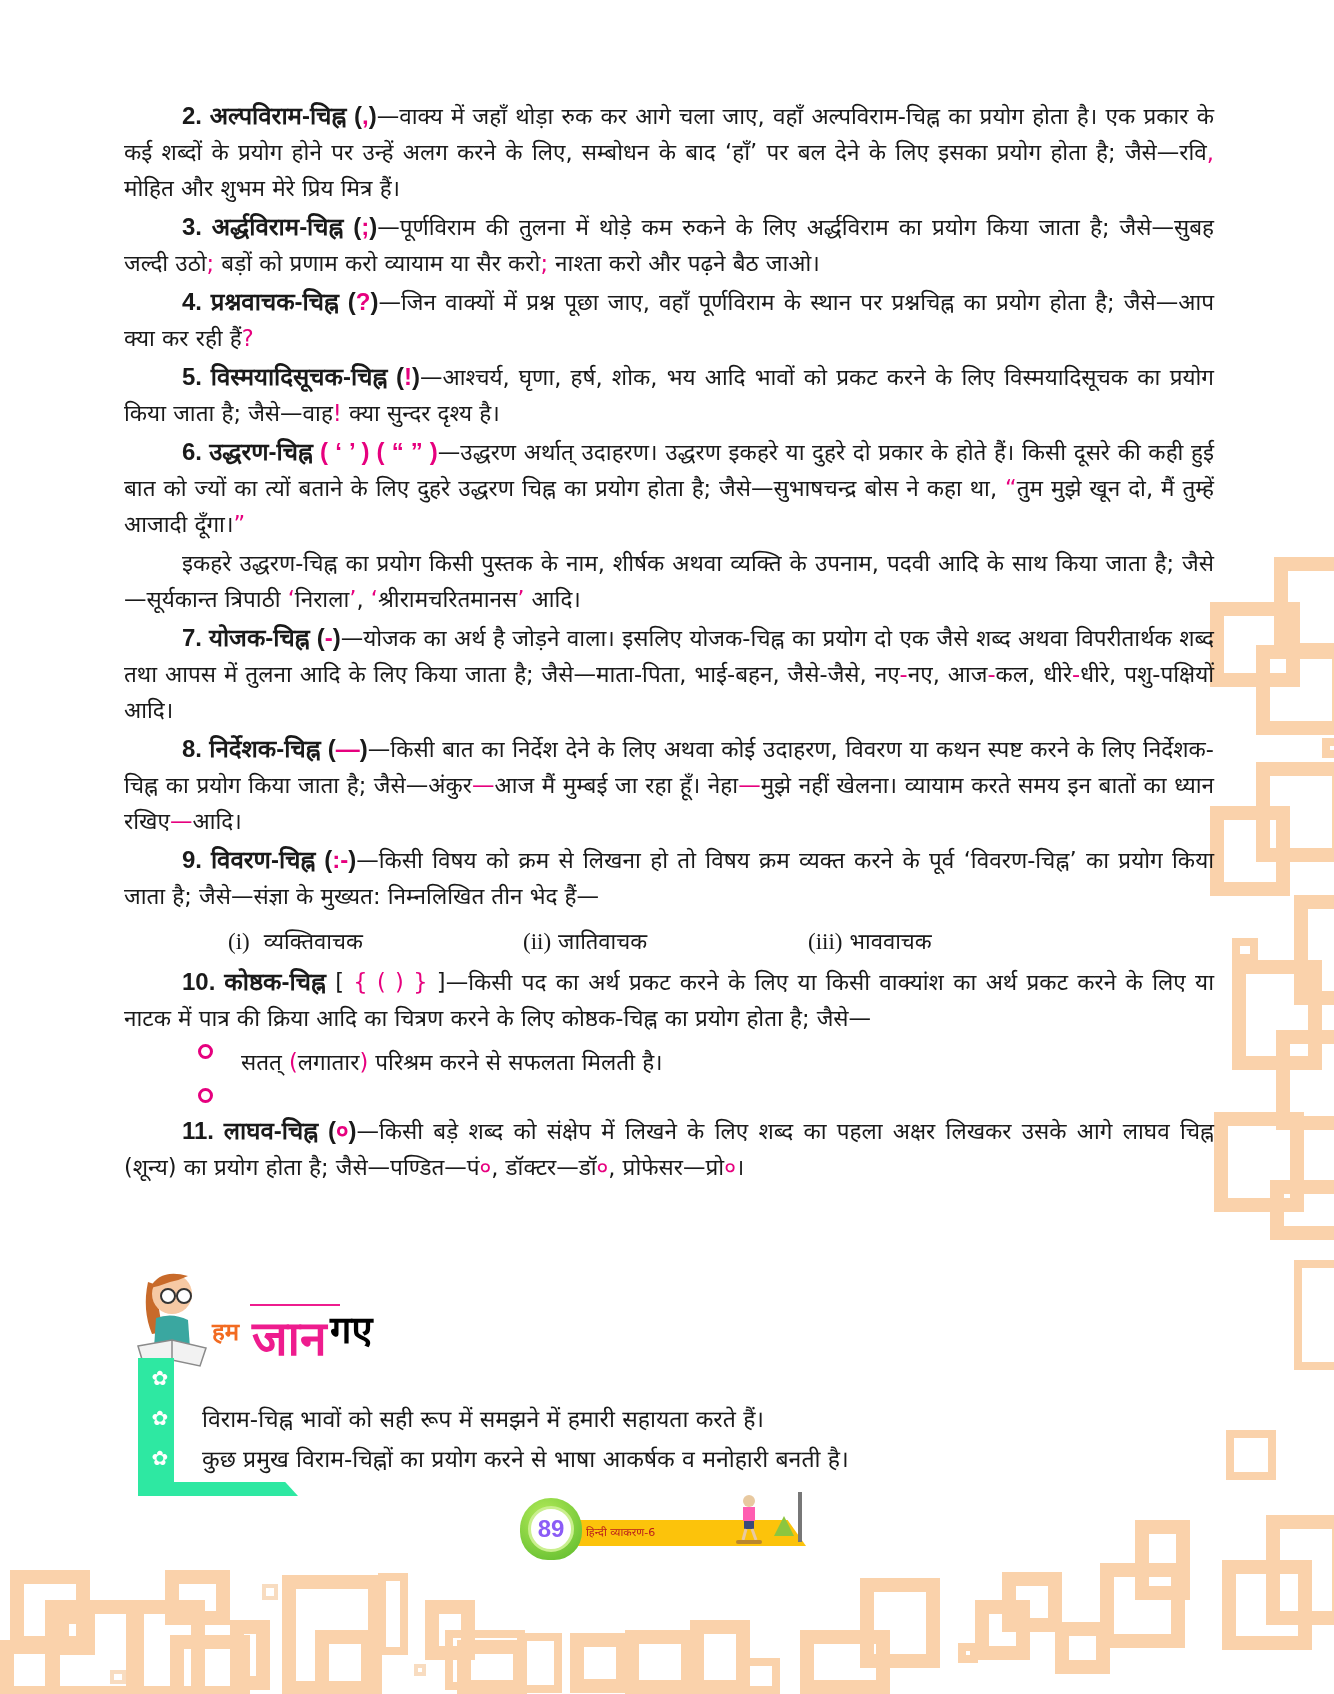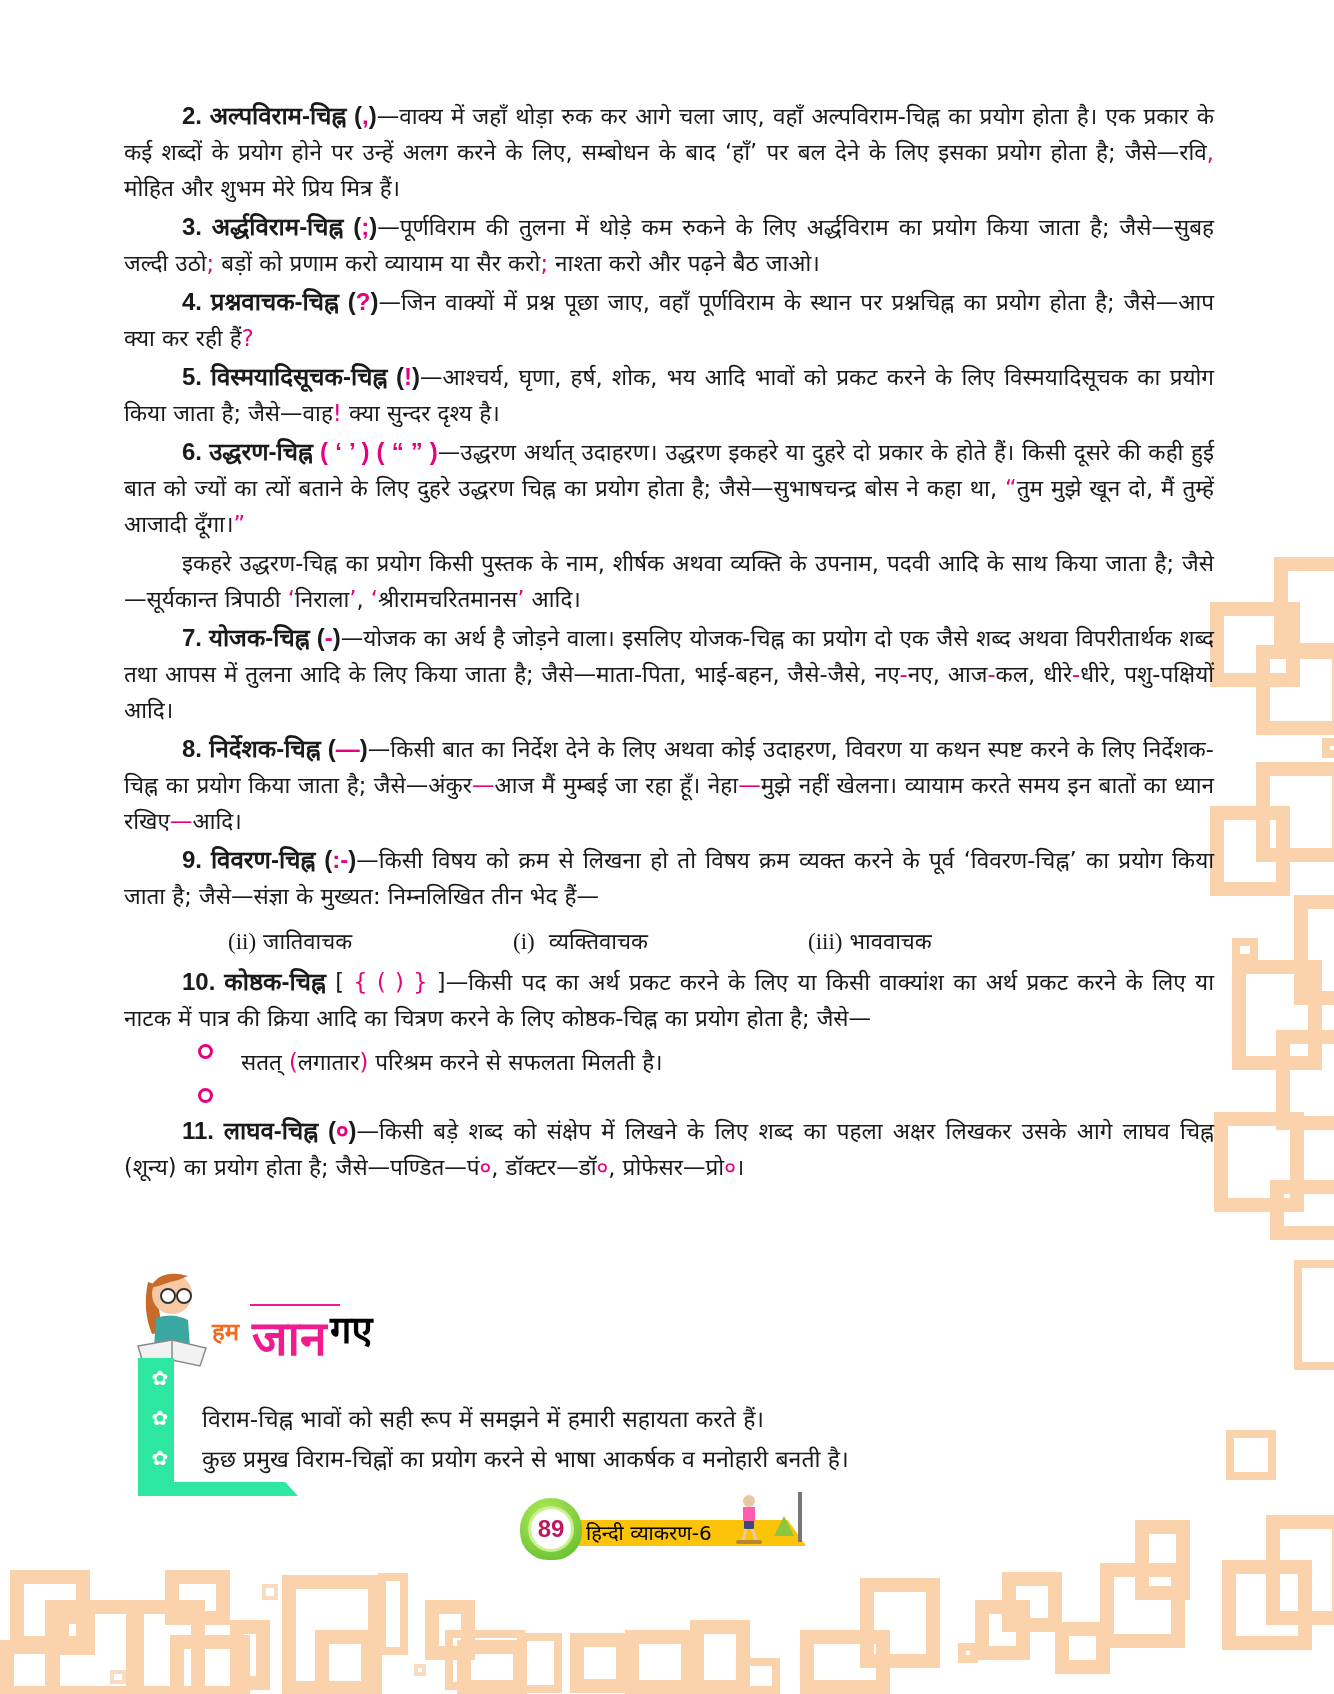--- a/index.html
+++ b/index.html
@@ -33,22 +33,22 @@
   .title-gaye { position: absolute; left: 200px; top: 40px; font-size: 38px; font-weight: bold; color: #000000; }
   .title-line { position: absolute; left: 120px; top: 42px; width: 90px; height: 2px; background: #ee1c8e; }
   .green-bar { position: absolute; left: 8px; top: 96px; width: 36px; height: 138px; background: #2ee8a2; }
   .green-foot { position: absolute; left: 8px; top: 220px; width: 160px; height: 14px; background: #2ee8a2; clip-path: polygon(0 0, 92% 0, 100% 100%, 0 100%); }
   .learned-list { position: absolute; left: 0; top: 96px; width: 1000px; }
   .learned-item { display: flex; align-items: center; height: 40px; font-size: 23px; }
   .flower { width: 44px; text-align: center; color: #ffffff; font-size: 20px; margin-left: 8px; margin-right: 20px; }
 
   .footer { position: absolute; left: 520px; top: 1498px; width: 300px; height: 60px; }
   .leaf { position: absolute; left: 0; top: 0; width: 62px; height: 62px; border-radius: 50% 50% 45% 45%; background: radial-gradient(circle at 40% 30%, #b5ec5a, #59b82a); }
-  .page-num { position: absolute; left: 8px; top: 8px; width: 46px; height: 46px; border-radius: 50%; background: #ffffff; border: 3px solid #c9ef8e; font-family: "Liberation Sans", sans-serif; font-weight: bold; font-size: 24px; display: flex; align-items: center; justify-content: center; color: #be185d; }
-  .band { position: absolute; left: 56px; top: 22px; width: 230px; height: 26px; background: #fcc30b; clip-path: polygon(0 0, 92% 0, 100% 100%, 0 100%); font-size: 20px; line-height: 26px; padding-left: 10px; color: #000000; }
+  .page-num { position: absolute; left: 8px; top: 8px; width: 46px; height: 46px; border-radius: 50%; background: #ffffff; border: 3px solid #c9ef8e; font-family: "Liberation Sans", sans-serif; font-weight: bold; font-size: 24px; display: flex; align-items: center; justify-content: center; color: #8b5cf6; }
+  .band { position: absolute; left: 56px; top: 22px; width: 230px; height: 26px; background: #fcc30b; clip-path: polygon(0 0, 92% 0, 100% 100%, 0 100%); font-size: 11px; line-height: 26px; padding-left: 10px; color: #b91c1c; }
   .skater { position: absolute; left: 214px; top: -4px; width: 30px; height: 52px; }
   .lamp { position: absolute; left: 278px; top: -6px; width: 4px; height: 50px; background: #777; }
   .tree { position: absolute; left: 254px; top: 18px; width: 0; height: 0; border-left: 10px solid transparent; border-right: 10px solid transparent; border-bottom: 20px solid #8cc63f; }
 </style>
 </head>
 <body>
 
 <div class="deco">
   <div class="sq" style="left:1274px;top:557px;width:80px;height:100px;"></div>
   <div class="sq" style="left:1210px;top:602px;width:90px;height:85px;"></div>
@@ -131,22 +131,22 @@
   </p>
 
   <p class="para indent">
     <span class="head"><span>8.</span> <span>निर्देशक-चिह्न</span> <span>(</span><span class="mark-b">—</span><span>)</span></span><span>—किसी बात का निर्देश देने के लिए अथवा कोई उदाहरण, विवरण या कथन स्पष्ट करने के लिए निर्देशक-चिह्न का प्रयोग किया जाता है; जैसे—अंकुर</span><span class="mark">—</span><span>आज मैं मुम्बई जा रहा हूँ। नेहा</span><span class="mark">—</span><span>मुझे नहीं खेलना। व्यायाम करते समय इन बातों का ध्यान रखिए</span><span class="mark">—</span><span>आदि।</span>
   </p>
 
   <p class="para indent">
     <span class="head"><span>9.</span> <span>विवरण-चिह्न</span> <span>(</span><span class="mark-b">:-</span><span>)</span></span><span>—किसी विषय को क्रम से लिखना हो तो विषय क्रम व्यक्त करने के पूर्व ‘विवरण-चिह्न’ का प्रयोग किया जाता है; जैसे—संज्ञा के मुख्यत: निम्नलिखित तीन भेद हैं—</span>
   </p>
   <div class="types">
+    <span class="t t1"><span class="roman">(i)</span>&nbsp; <span>व्यक्तिवाचक</span></span>
     <span class="t t2"><span class="roman">(ii)</span> <span>जातिवाचक</span></span>
-    <span class="t t1"><span class="roman">(i)</span>&nbsp; <span>व्यक्तिवाचक</span></span>
     <span class="t"><span class="roman">(iii)</span> <span>भाववाचक</span></span>
   </div>
 
   <p class="para indent">
     <span class="head"><span>10.</span> <span>कोष्ठक-चिह्न</span></span> <span>[</span> <span class="mark">{ ( ) }</span> <span>]</span><span>—किसी पद का अर्थ प्रकट करने के लिए या किसी वाक्यांश का अर्थ प्रकट करने के लिए या नाटक में पात्र की क्रिया आदि का चित्रण करने के लिए कोष्ठक-चिह्न का प्रयोग होता है; जैसे—</span>
   </p>
   <div class="bullet-row">
     <span class="ring"></span>
     <span><span>सतत् </span><span class="mark">(</span><span>लगातार</span><span class="mark">)</span><span> परिश्रम करने से सफलता मिलती है।</span></span>
   </div>

